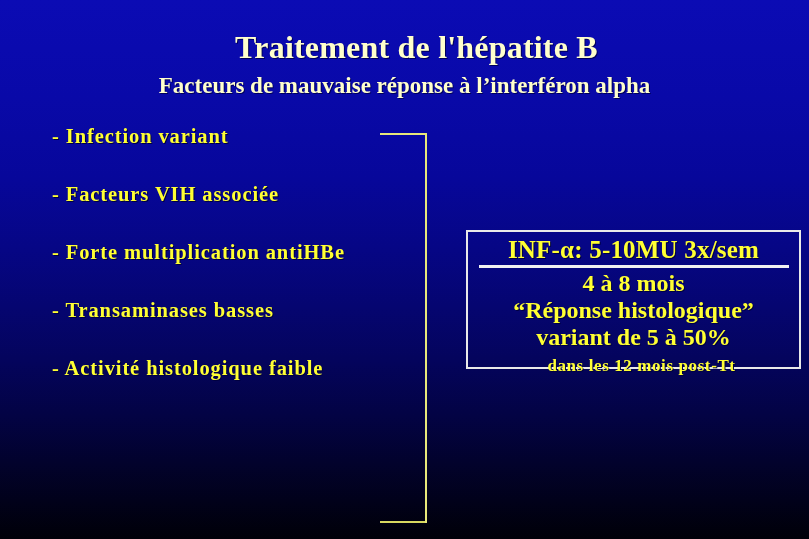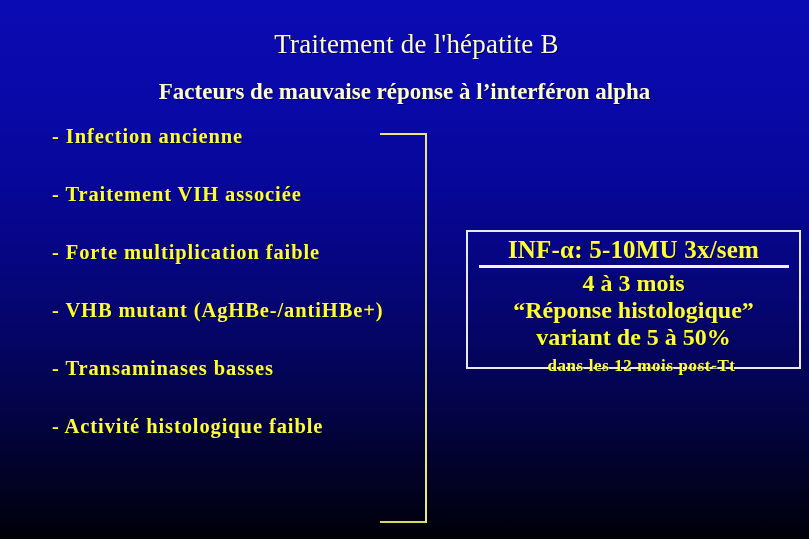--- a/index.html
+++ b/index.html
@@ -30,33 +30,33 @@
   
   #title-block {
     position: absolute;
     left: 0;
     top: 30px;
     width: 809px;
     text-align: center;
   }
   #title-main {
     color: #ffffcc;
-    font-size: 27px;
-    font-weight: normal;
+    font-size: 32px;
+    font-weight: bold;
     letter-spacing: 0.2px;
     line-height: 1.08;
     text-shadow: 1px 1px 0 #00005a;
     margin-left: 24px;
   }
   #title-sub {
     color: #ffffcc;
     font-size: 23px;
     font-weight: bold;
     line-height: 1.1;
-    margin-top: 20px;
+    margin-top: 8px;
     text-shadow: 1px 1px 0 #00005a;
   }
 
   
   #bullet-list {
     position: absolute;
     left: 52px;
     top: 122px;
     width: 380px;
   }
@@ -146,36 +146,35 @@
 <body>
 
 <div id="slide">
 
   <div id="title-block">
     <div id="title-main">Traitement de l'hépatite B</div>
     <div id="title-sub">Facteurs de mauvaise réponse à l’interféron alpha</div>
   </div>
 
   <div id="bullet-list">
-    <div class="bullet-item">-  Infection ancienne</div>
-    <div class="bullet-item">-  Traitement VIH associée</div>
-    <div class="bullet-item">-  Forte multiplication faible</div>
-    <div class="bullet-item">-  VHB mutant (AgHBe-/antiHBe+)</div>
+    <div class="bullet-item">-  Infection variant</div>
+    <div class="bullet-item">-  Facteurs VIH associée</div>
+    <div class="bullet-item">-  Forte multiplication antiHBe</div>
     <div class="bullet-item">- Transaminases basses</div>
     <div class="bullet-item">- Activité histologique faible</div>
   </div>
 
   <div id="brace">
     <div class="brace-arm" id="brace-arm-top"></div>
     <div id="brace-spine"></div>
     <div class="brace-arm" id="brace-arm-bottom"></div>
   </div>
 
   <div id="info-box">
     <div id="info-line-1">INF-α: 5-10MU 3x/sem</div>
     <div id="info-rule"></div>
-    <div class="info-line">4 à 3 mois</div>
+    <div class="info-line">4 à 8 mois</div>
     <div class="info-line">“Réponse histologique”</div>
     <div class="info-line">variant de 5 à 50%</div>
     <div id="info-line-5">dans les 12 mois post-Tt</div>
   </div>
 
 </div>
 
 </body></html>

